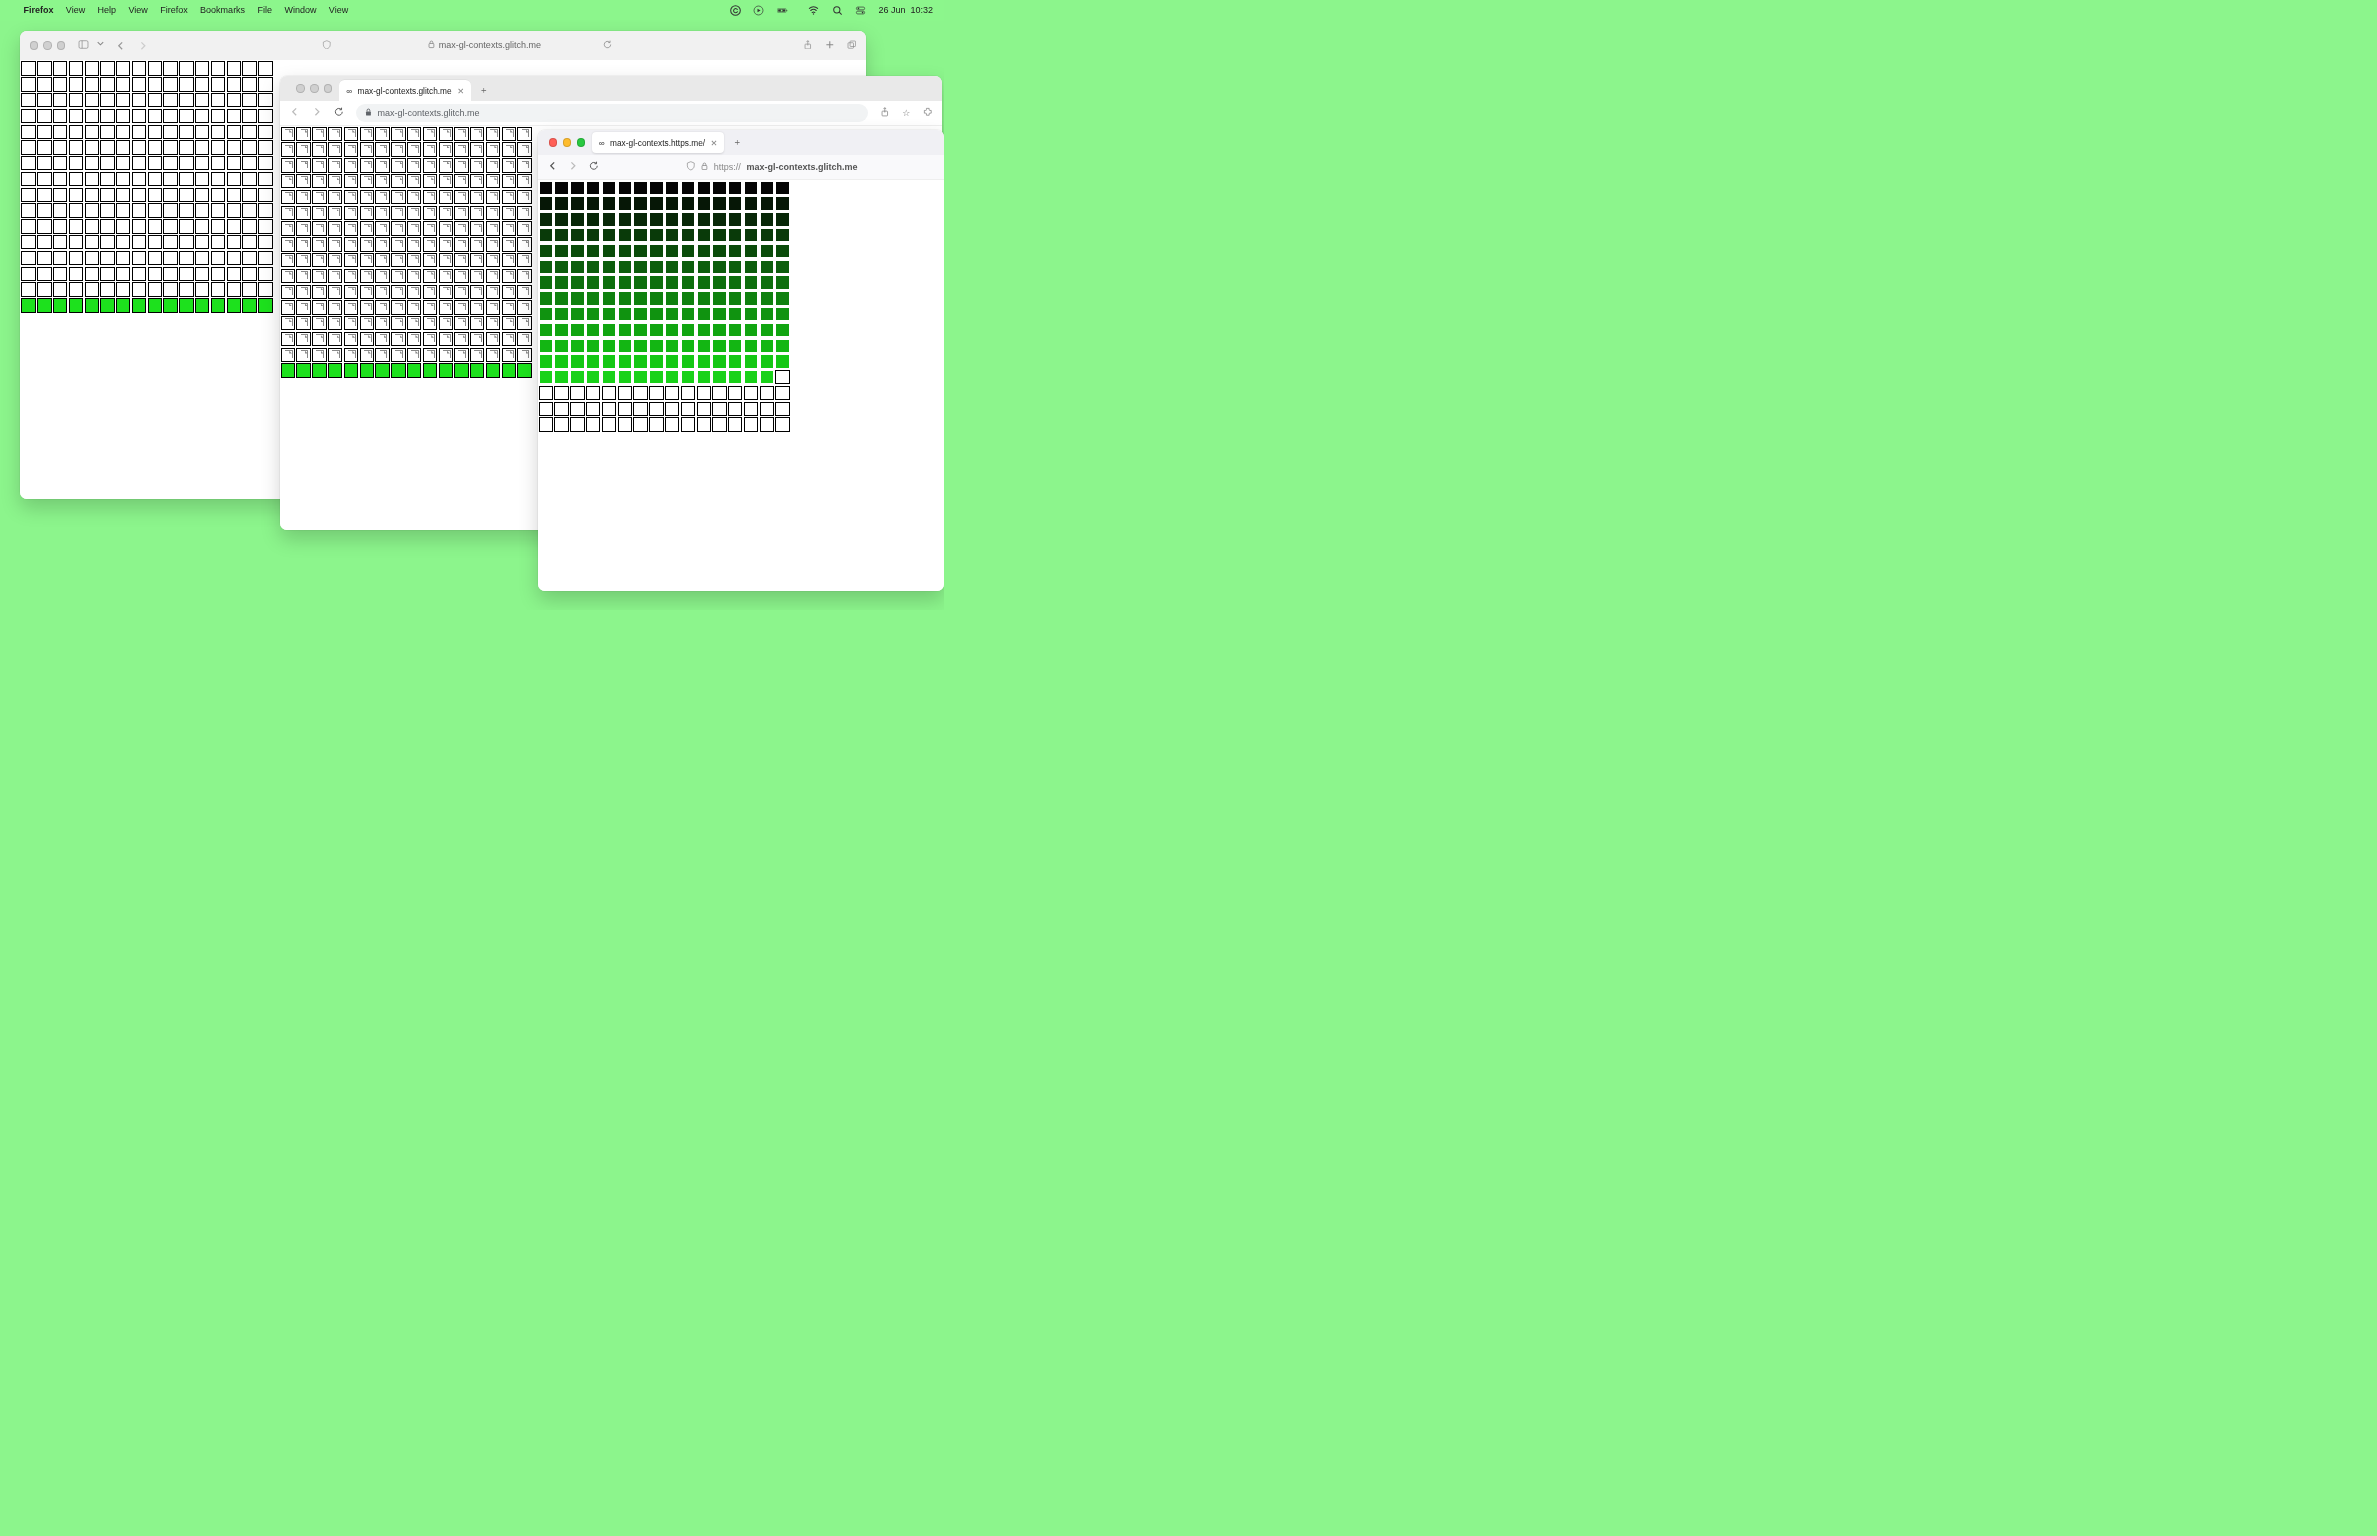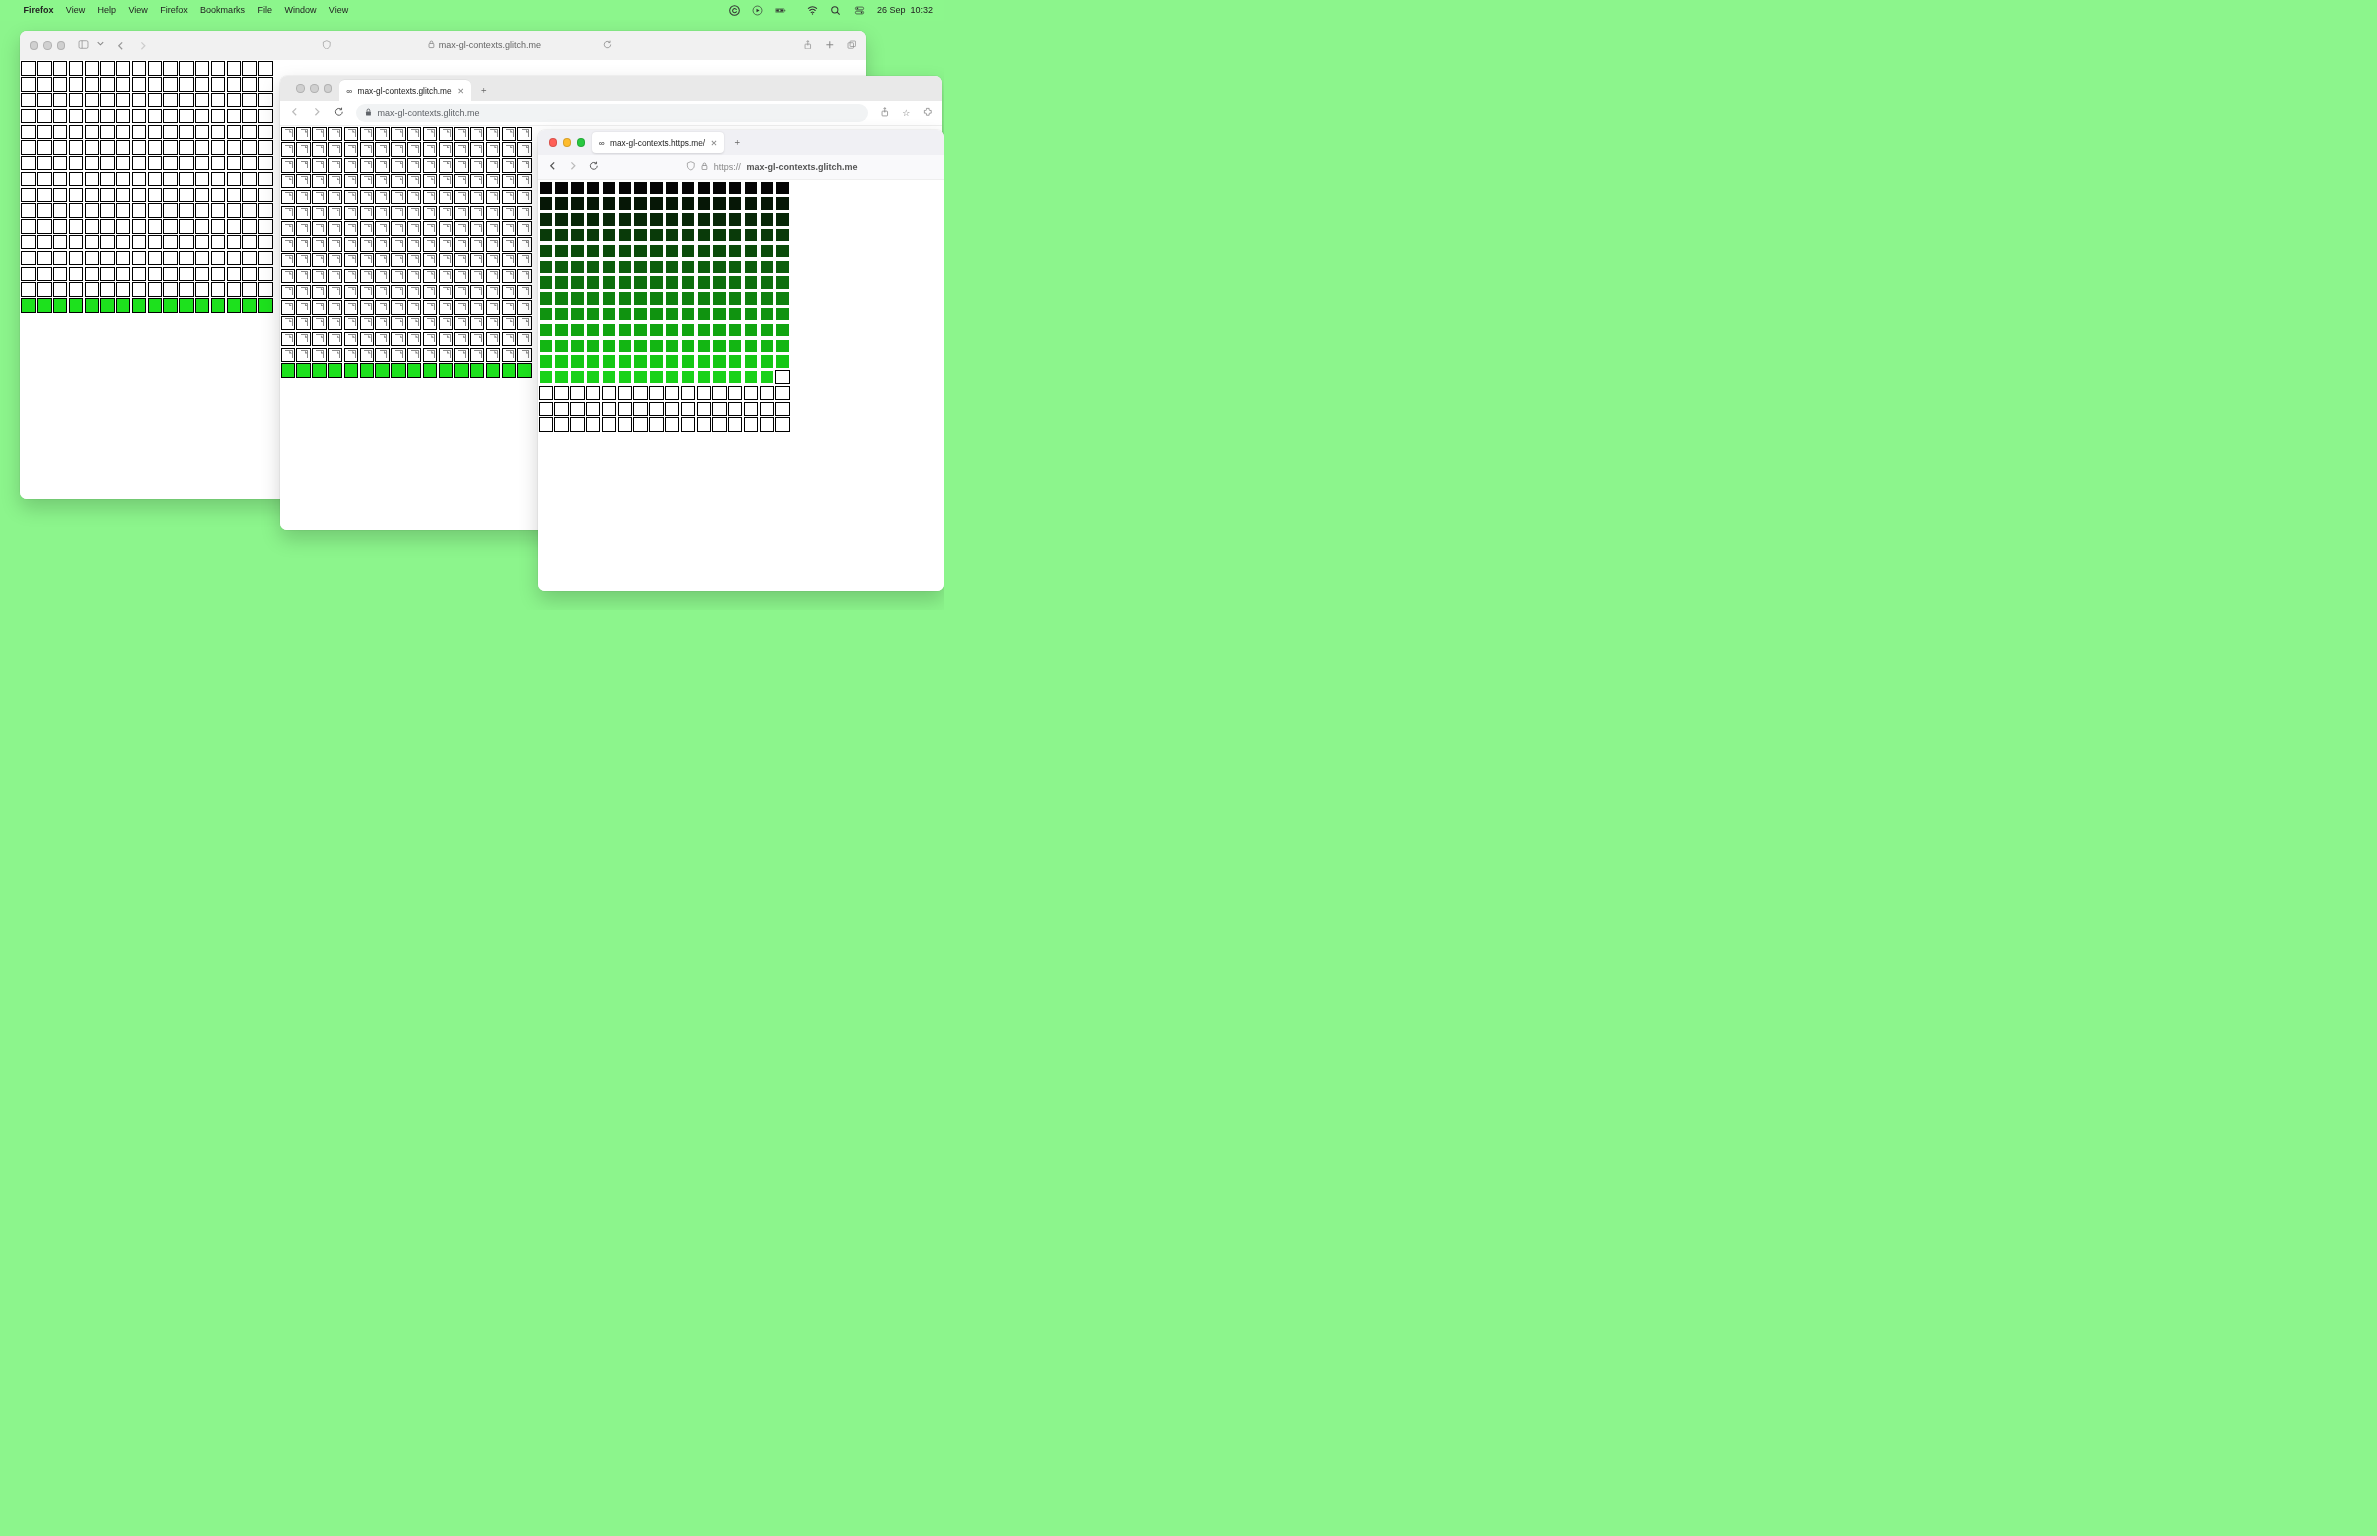--- a/index.html
+++ b/index.html
@@ -253,21 +253,21 @@
         </svg>
       </span>
     <span>
         <svg viewBox="0 0 16 16">
           <rect x="2" y="3" width="12" height="4" rx="2" fill="none" stroke="#333"></rect>
           <circle cx="5" cy="5" r="1.2" fill="#333"></circle>
           <rect x="2" y="9" width="12" height="4" rx="2" fill="none" stroke="#333"></rect>
           <circle cx="11" cy="11" r="1.2" fill="#333"></circle>
         </svg>
       </span>
-    <span class="clock"><span>26 Sep</span>&nbsp;&nbsp;<span>10:32</span></span>
+    <span class="clock"><span>26 Jun</span>&nbsp;&nbsp;<span>10:32</span></span>
   </div>
 </div>
 
 <div class="window" style="left:20px; top:31px; width:846px; height:468px; --chrome-h:29px;">
   <div class="safari-toolbar">
     <div class="traffic">
       <div class="dot grey"></div>
       <div class="dot grey"></div>
       <div class="dot grey"></div>
     </div>

